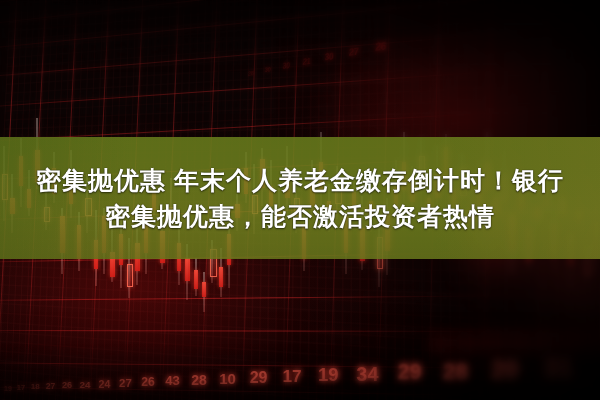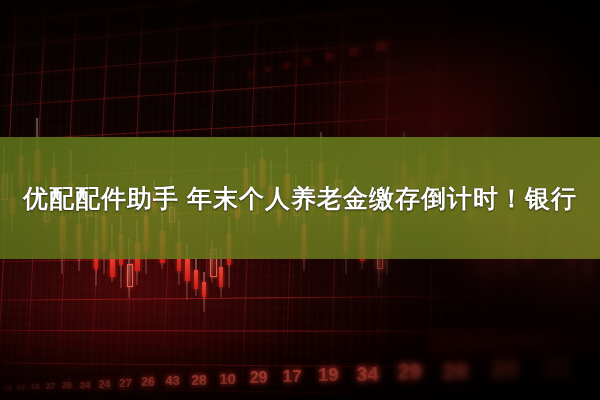--- a/index.html
+++ b/index.html
@@ -515,16 +515,17 @@
       <span style="left: 442.771px; font-size: 22.8px; bottom: 15.1px; opacity: 0.68; filter: blur(1.8px);">28</span>
       <span style="left: 491.346px; font-size: 24.5px; bottom: 15.6px; opacity: 0.52; filter: blur(2.7px);">20</span>
       <span style="left: 543.885px; font-size: 26.2px; bottom: 16px; opacity: 0.36; filter: blur(3.6px);">31</span>
     </div>
 
   <div class="layer" id="dof"></div>
   <div class="layer" id="dof2"></div>
   <div class="layer" id="vignette"></div>
 
   <div id="band" style="top: 137px; height: 122px;">
-    <div class="headline">优配配件助手 年末个人养老金缴存倒计时！银行</div>
+    <div class="headline">密集抛优惠 年末个人养老金缴存倒计时！银行</div>
+    <div class="headline">密集抛优惠，能否激活投资者热情</div>
   </div>
 
 </div>
 
 </body></html>

